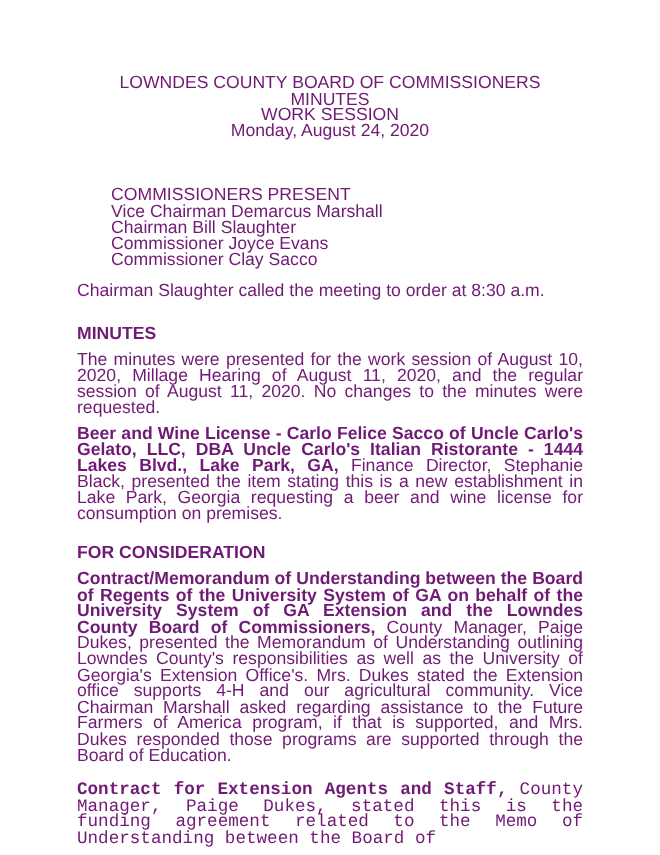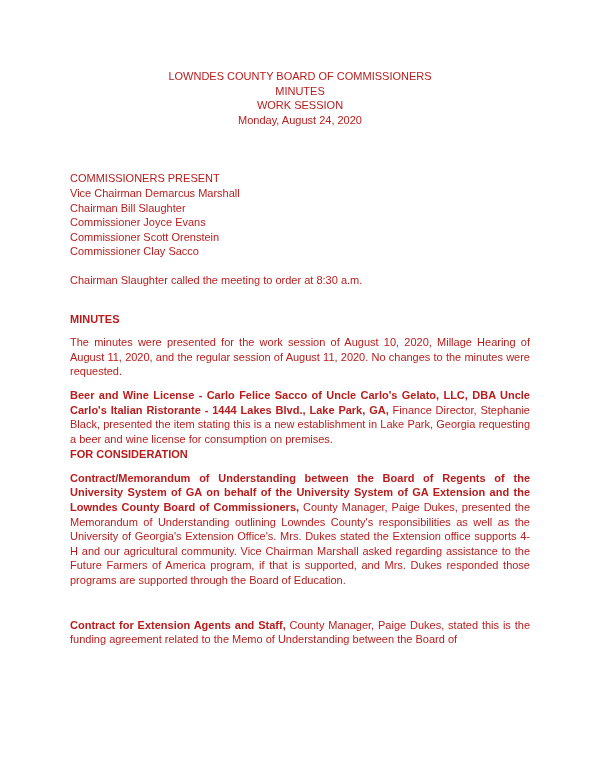--- a/index.html
+++ b/index.html
@@ -1,52 +1,51 @@
 <!DOCTYPE html>
 <html><head>
 <meta charset="utf-8">
 <style>
   html, body { margin: 0; padding: 0; background: #ffffff; }
   body { width: 600px; height: 777px; overflow: hidden; position: relative; }
   .page {
     position: absolute; left: 70px; top: 69px; width: 460px;
-    font-family: "Liberation Sans", sans-serif; font-size: 11px; line-height: 14.6px;
-    color: #b91c1c;
+    font-family: "Liberation Sans", sans-serif; font-size: 16px; line-height: 14.6px;
+    color: #701a75;
   }
   .header { text-align: center; width: 460px; }
   .header div { white-space: nowrap; }
-  .attendance { margin-top: 44px; }
+  .attendance { margin-top: 44px; margin-left: 31px; }
   .attendance div { white-space: nowrap; }
   .call-order { margin-top: 14px; }
   .section-heading { font-weight: bold; margin-top: 23px; }
   .section-heading.first { margin-top: 24px; }
   .para { text-align: justify; margin-top: 9px; }
   .para.item { margin-top: 9px; }
-  .para.item + .para.item { margin-top: 30px; }
+  .para.item + .para.item { margin-top: 16px; font-family: Liberation Mono, monospace; }
   .b { font-weight: bold; }
   .h-public { margin-top: 11px; }
-  .h-consider { margin-top: 1px; }
+  .h-consider { margin-top: 21px; }
 </style>
 </head>
 <body>
 
 <div class="page">
   <div class="header">
     <div>LOWNDES COUNTY BOARD OF COMMISSIONERS</div>
     <div>MINUTES</div>
     <div>WORK SESSION</div>
     <div>Monday, August 24, 2020</div>
   </div>
 
   <div class="attendance">
     <div>COMMISSIONERS PRESENT</div>
     <div>Vice Chairman Demarcus Marshall</div>
     <div>Chairman Bill Slaughter</div>
     <div>Commissioner Joyce Evans</div>
-    <div>Commissioner Scott Orenstein</div>
     <div>Commissioner Clay Sacco</div>
   </div>
 
   <div class="call-order">Chairman Slaughter called the meeting to order at 8:30 a.m.</div>
 
   <div class="section-heading first">MINUTES</div>
   <div class="para">The minutes were presented for the work session of August 10, 2020, Millage Hearing of August 11, 2020, and the regular session of August 11, 2020. No changes to the minutes were requested.</div>
 
   <div class="para item"><span class="b">Beer and Wine License - Carlo Felice Sacco of Uncle Carlo's Gelato, LLC, DBA Uncle Carlo's Italian Ristorante - 1444 Lakes Blvd., Lake Park, GA,</span><span> Finance Director, Stephanie Black, presented the item stating this is a new establishment in Lake Park, Georgia requesting a beer and wine license for consumption on premises.</span></div>
 

